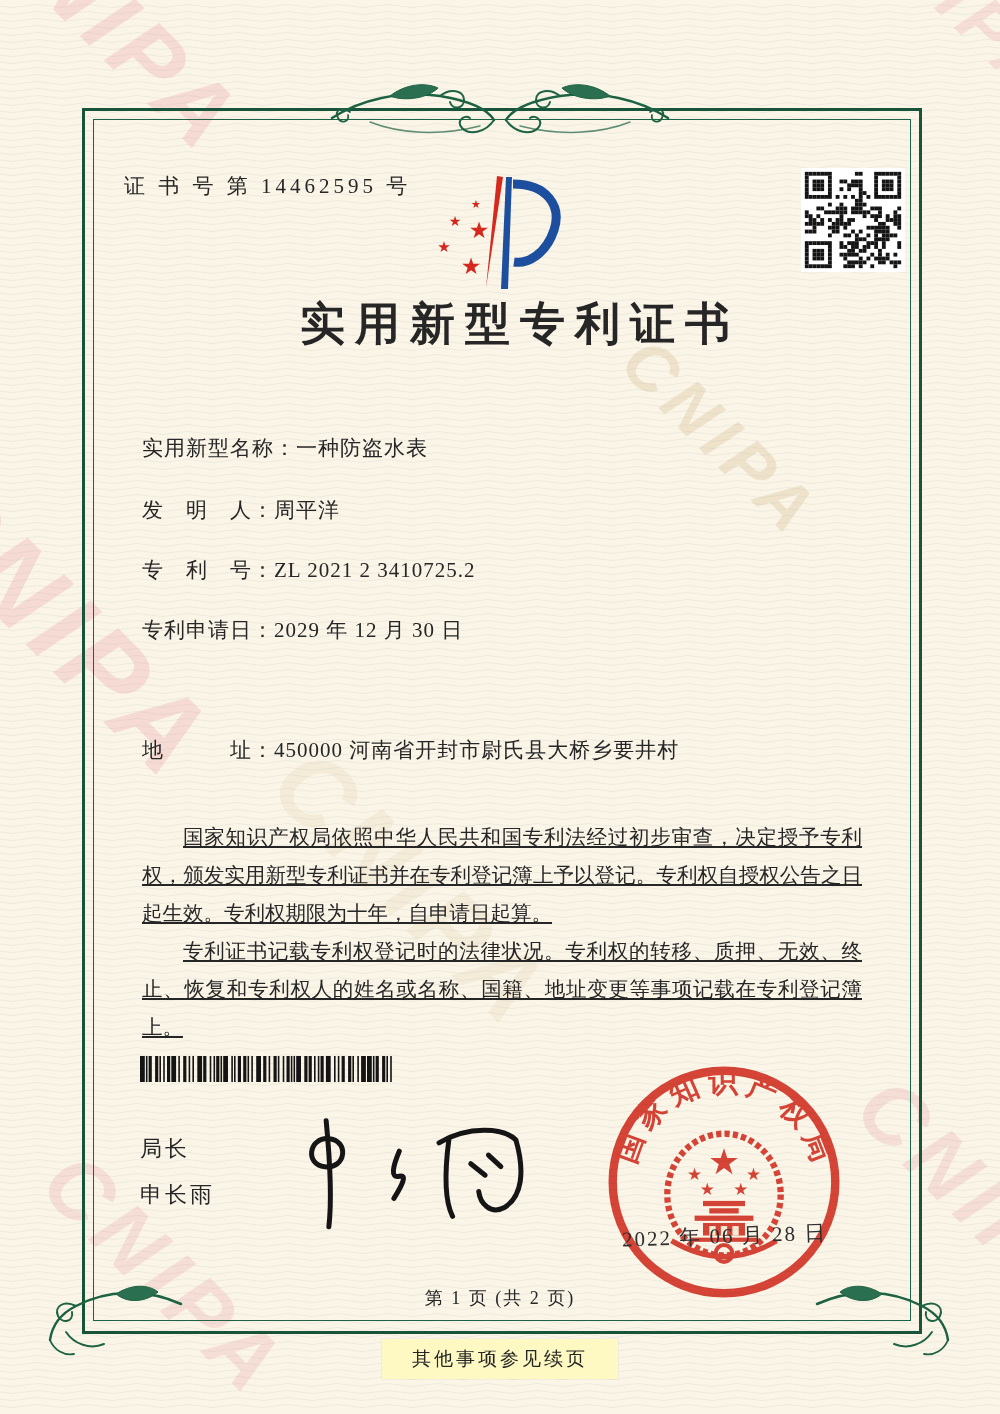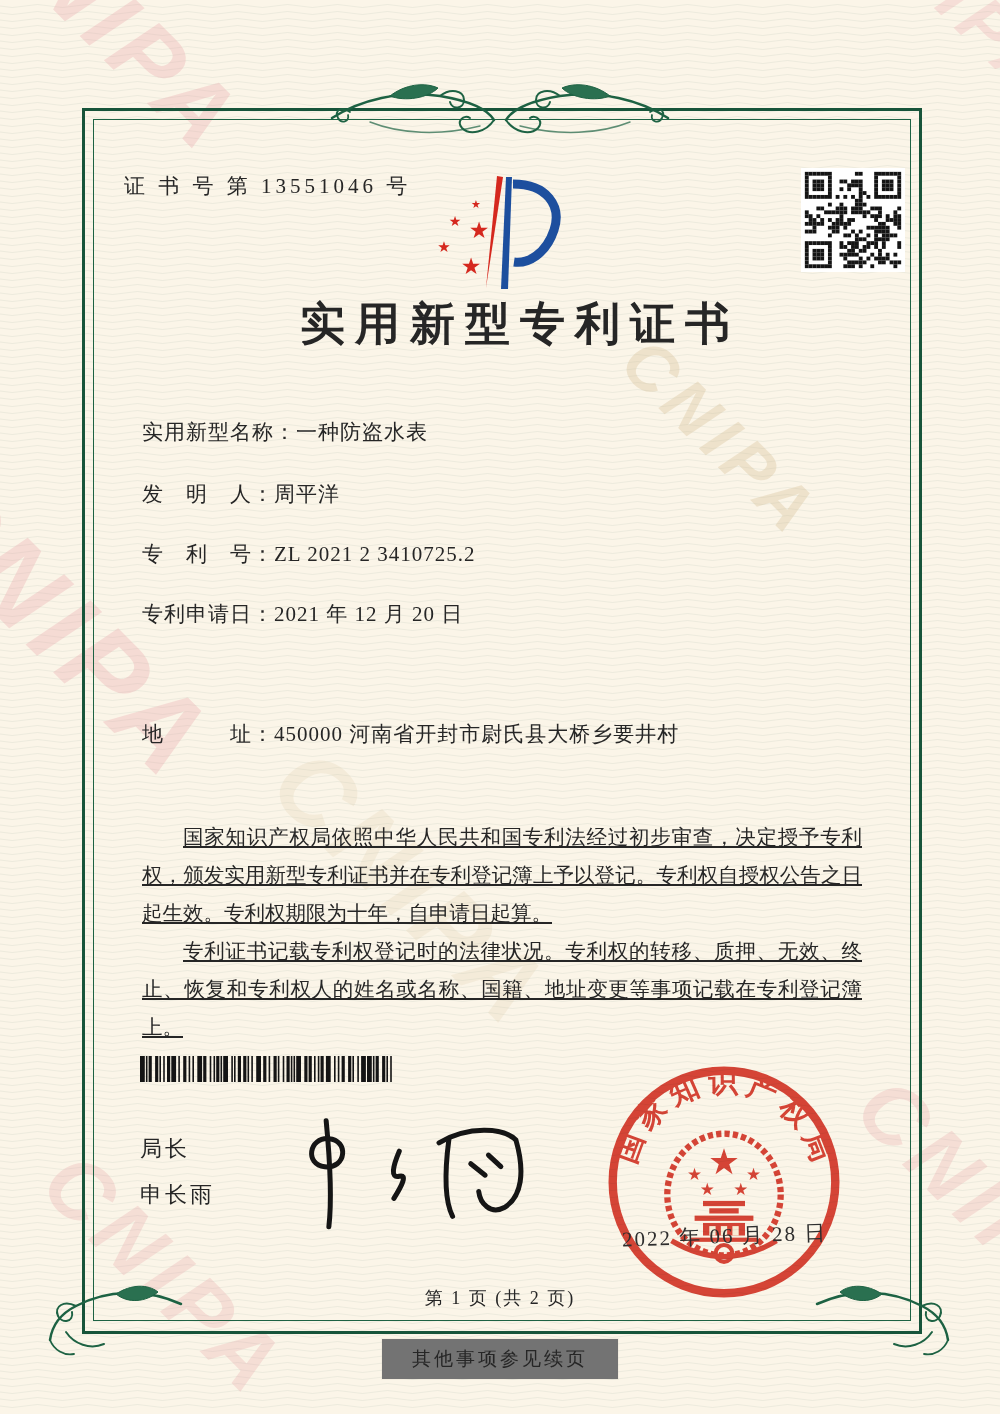--- a/index.html
+++ b/index.html
@@ -35,42 +35,42 @@
   .border-outer{position:absolute;left:82px;top:108px;width:834px;height:1220px;border:3px solid #17543a;}
   .border-inner{position:absolute;left:93px;top:119px;width:816px;height:1200px;border:1px solid #1d6243;}
 
   .cert-no{position:absolute;left:124px;top:172px;font-size:21px;letter-spacing:4px;}
 
   .title{
     position:absolute;left:0;top:294px;width:1000px;
     text-align:center;font-size:45px;font-weight:700;letter-spacing:10px;padding-left:20px;
   }
 
-  .field-row{position:absolute;left:142px;font-size:21px;white-space:nowrap;}
+  .field-row{position:absolute;left:142px;font-size:21px;white-space:nowrap;margin-top:16px;}
   .f-label{letter-spacing:1px;}
   .f-value{letter-spacing:1px;}
   .grant-no{position:absolute;left:512px;top:0;}
 
   .paras{position:absolute;left:142px;top:818px;width:720px;font-size:20.5px;line-height:38px;text-align:justify;}
   .paras p{margin:0;text-indent:2em;text-decoration:underline;}
 
   .signer{position:absolute;left:140px;font-size:22px;letter-spacing:3px;text-align:right;}
   .signer-title{top:1134px;}
   .signer-name{top:1180px;}
 
   .seal-date{
     position:absolute;left:622px;top:1222px;
     font-size:21px;color:#2e2e2e;letter-spacing:2px;white-space:nowrap;
     transform:rotate(-2deg);
   }
 
   .page-num{position:absolute;left:0;top:1286px;width:1000px;text-align:center;font-size:18px;letter-spacing:2px;}
   .cont-box{
     position:absolute;left:50%;top:1339px;transform:translateX(-50%);
-    background:#737373;padding:7px 30px;font-size:19px;letter-spacing:3px;
+    background:#fef9c3;padding:7px 30px;font-size:19px;letter-spacing:3px;
     box-shadow:0 0 0 1px rgba(0,0,0,0.03);
   }
   .flourish{position:absolute;pointer-events:none;}
 </style>
 </head>
 <body>
 
 <div class="page">
 
   <svg class="full" id="waves" width="1000" height="1414">
@@ -321,21 +321,21 @@
   <svg class="flourish" style="left:812px;top:1282px" width="140" height="78" viewBox="0 0 140 78">
     <g transform="translate(140,0) scale(-1,1)" fill="none" stroke="#1d6243" stroke-linecap="round">
       <path d="M135,22 C100,6 60,8 30,24 C14,32 6,44 4,58" stroke-width="2.5"></path>
       <path d="M30,24 C18,18 8,24 12,34 C16,42 28,40 26,30" stroke-width="2"></path>
       <path d="M70,12 C85,2 102,2 112,10 C100,20 82,22 70,12 Z" fill="#2a7050" stroke-width="1"></path>
       <path d="M20,50 C28,62 44,68 58,62" stroke-width="2"></path>
       <path d="M4,58 C8,68 18,74 28,72" stroke-width="1.8"></path>
     </g>
   </svg>
 
-  <div class="cert-no">证 书 号 第 13551046 号</div>
+  <div class="cert-no">证 书 号 第 14462595 号</div>
 
   <svg class="flourish" style="left:402px;top:158px" width="200" height="140" viewBox="0 0 200 140">
     <g fill="#d5281e" font-family="'DejaVu Sans',sans-serif" text-anchor="middle">
       <text x="74" y="50" font-size="11">★</text>
       <text x="53" y="68" font-size="14">★</text>
       <text x="77" y="80" font-size="23">★</text>
       <text x="42" y="94" font-size="15">★</text>
       <text x="69" y="116" font-size="23">★</text>
     </g>
     <polygon points="95,18 101,19 84,130" fill="#d5281e"></polygon>
@@ -638,21 +638,21 @@
   <div class="field-row" style="top:418px">
     <span class="f-label">实用新型名称：</span><span class="f-value">一种防盗水表</span>
   </div>
   <div class="field-row" style="top:480px">
     <span class="f-label">发　明　人：</span><span class="f-value">周平洋</span>
   </div>
   <div class="field-row" style="top:540px">
     <span class="f-label">专　利　号：</span><span class="f-value">ZL 2021 2 3410725.2</span>
   </div>
   <div class="field-row" style="top:600px">
-    <span class="f-label">专利申请日：</span><span class="f-value">2021 年 12 月 20 日</span>
+    <span class="f-label">专利申请日：</span><span class="f-value">2029 年 12 月 30 日</span>
   </div>
   <div class="field-row" style="top:720px">
     <span class="f-label">地　　　址：</span><span class="f-value">450000  河南省开封市尉氏县大桥乡要井村</span>
   </div>
 
   <div class="paras">
     <p>国家知识产权局依照中华人民共和国专利法经过初步审查，决定授予专利权，颁发实用新型专利证书并在专利登记簿上予以登记。专利权自授权公告之日起生效。专利权期限为十年，自申请日起算。</p>
     <p>专利证书记载专利权登记时的法律状况。专利权的转移、质押、无效、终止、恢复和专利权人的姓名或名称、国籍、地址变更等事项记载在专利登记簿上。</p>
   </div>
 

